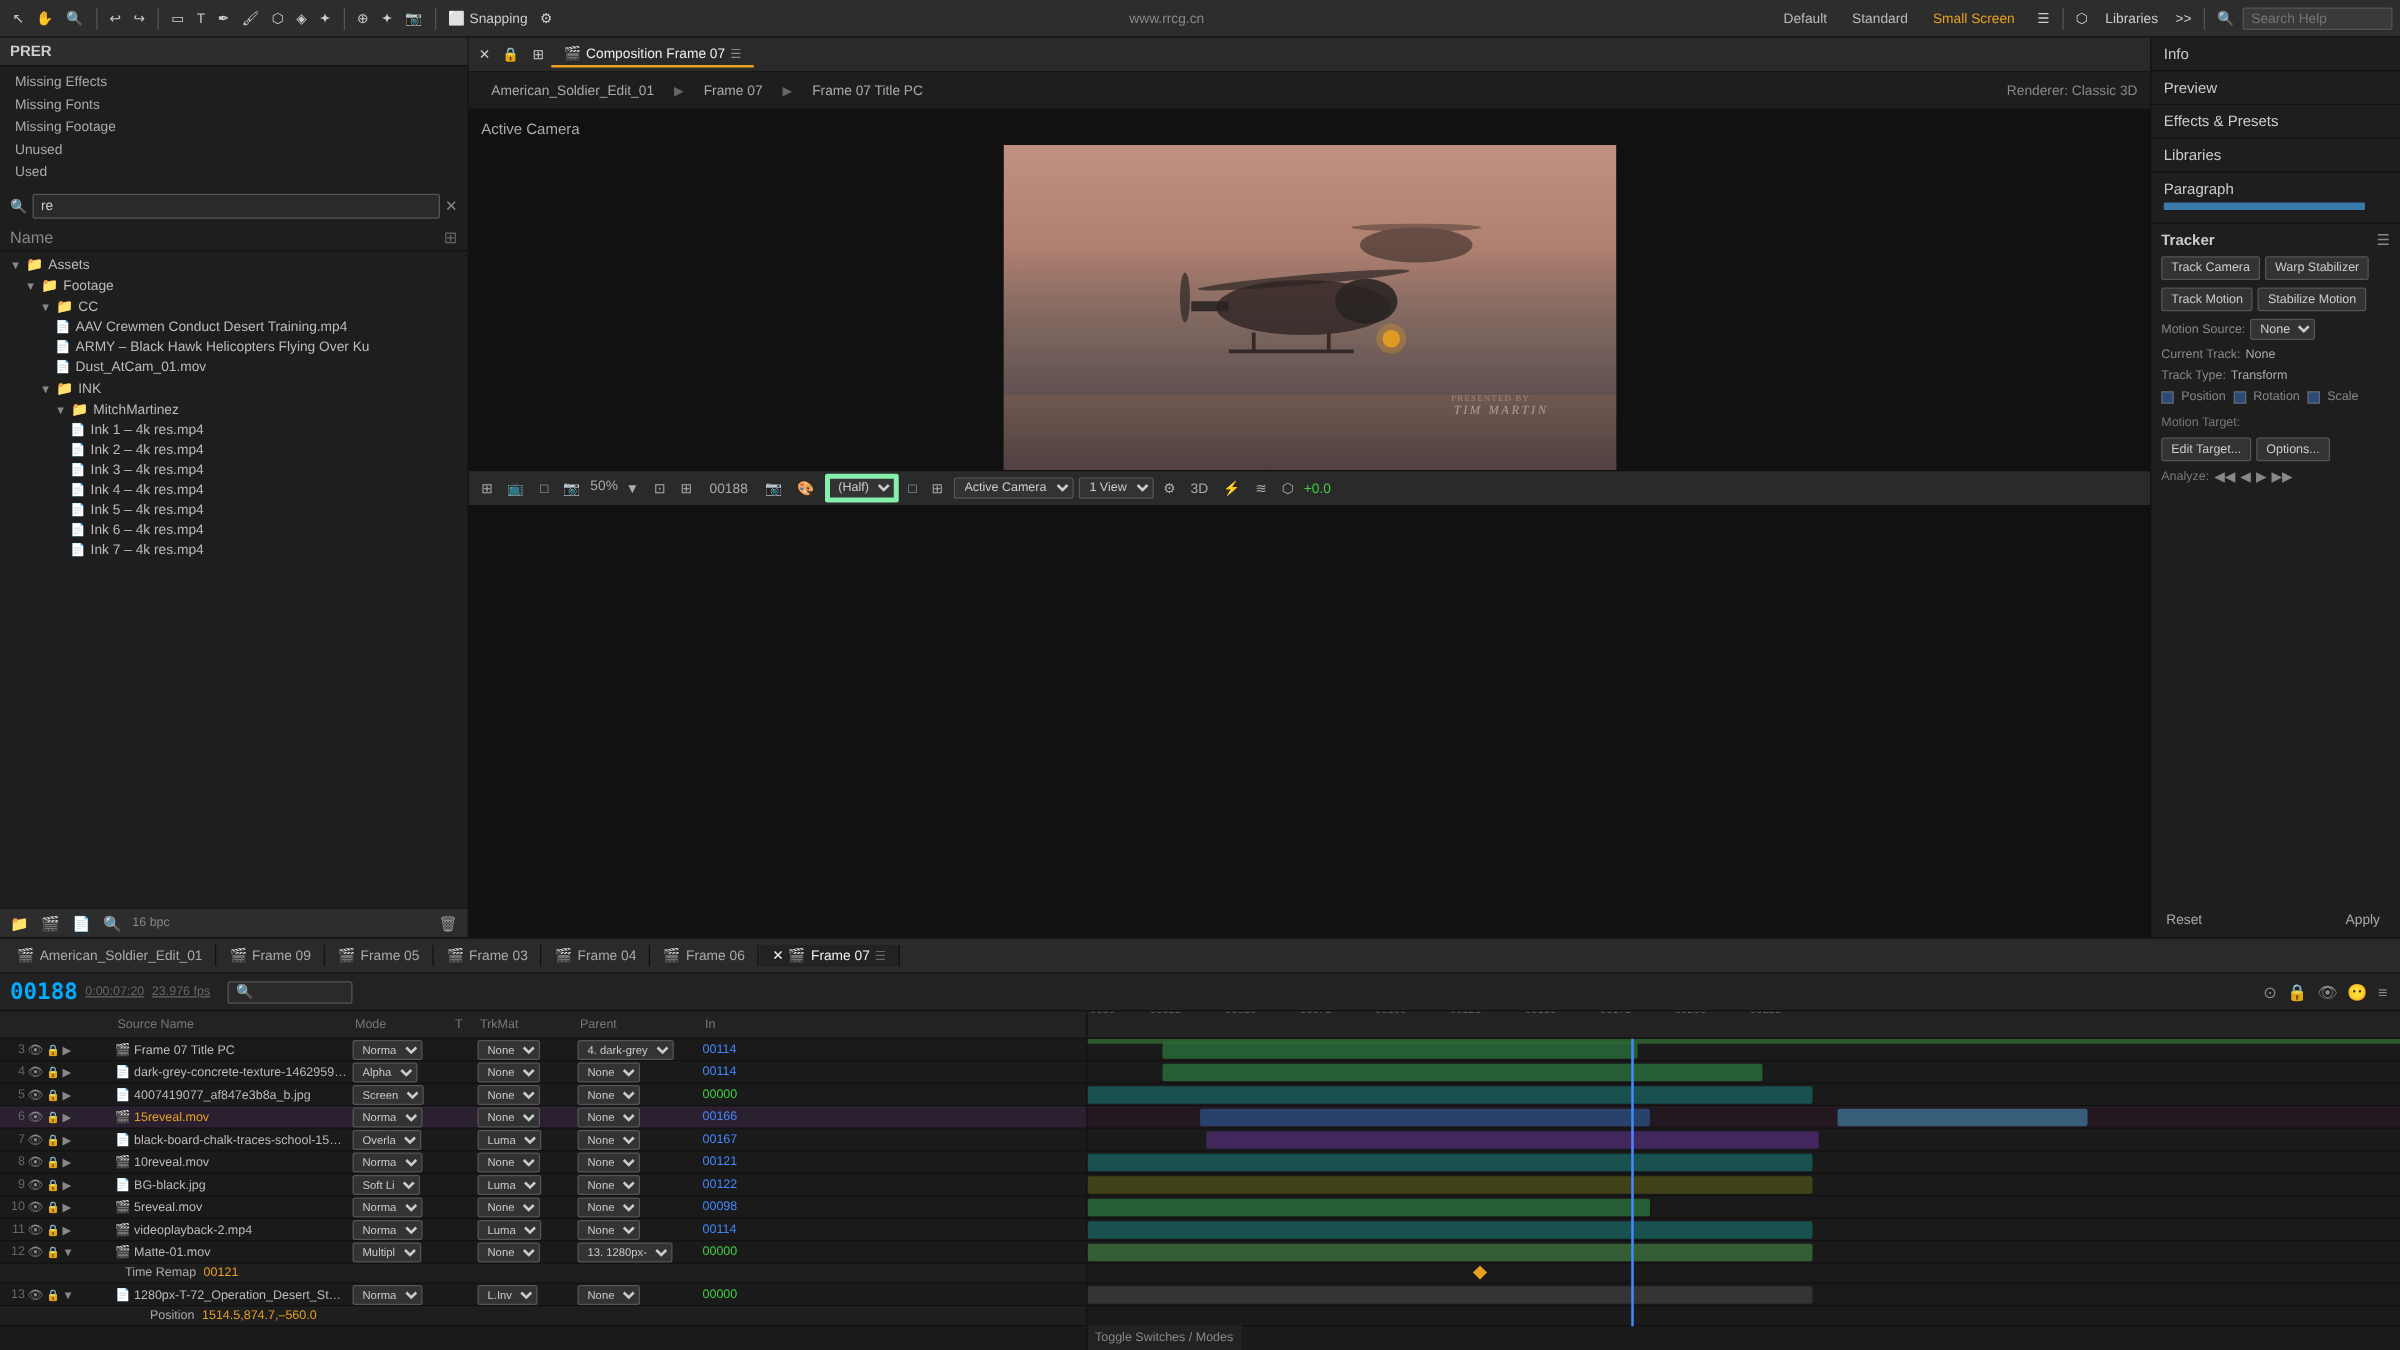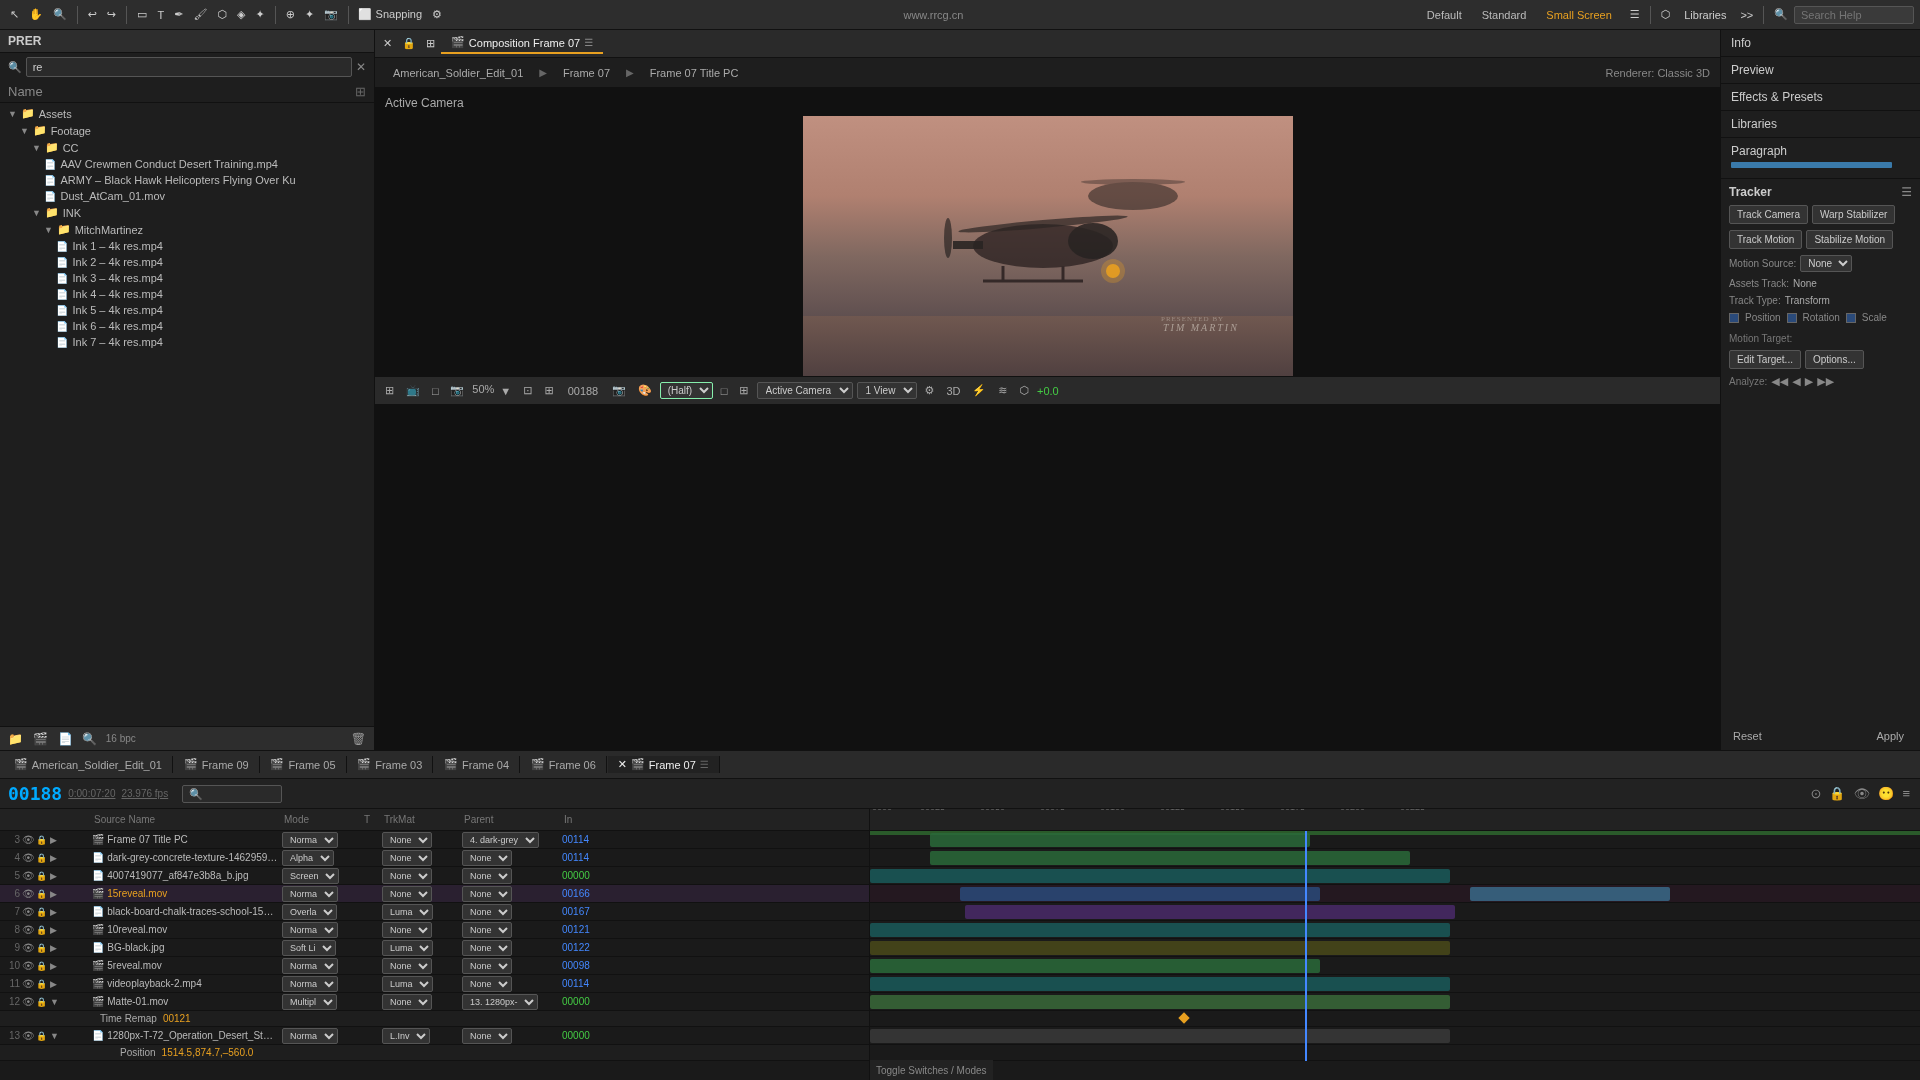--- a/index.html
+++ b/index.html
@@ -294,21 +294,21 @@
       padding: 2px 4px;
     }
     .pctrl-zoom {
       display: flex;
       gap: 2px;
       color: #aaa;
       font-size: 11px;
     }
     .pctrl-select {
       background: #333;
-      border: 1px solid #86efac;
+      border: 4px solid #86efac;
       color: #ccc;
       font-size: 10px;
       padding: 1px 3px;
       border-radius: 2px;
     }
     .pctrl-timecode {
       color: #aaa;
       font-size: 11px;
       margin: 0 6px;
     }
@@ -745,20 +745,27 @@
   <button class="toolbar-btn">🔍</button>
   <input class="search-box-top" type="text" placeholder="Search Help" style="">
 </div>
 
 <div class="main-area">
 
   <div class="left-panel">
     <div class="left-panel-header">
       <span>PRER</span>
     </div>
+    <div class="panel-filter-items">
+      <div class="filter-item">Missing Effects</div>
+      <div class="filter-item">Missing Fonts</div>
+      <div class="filter-item">Missing Footage</div>
+      <div class="filter-item">Unused</div>
+      <div class="filter-item">Used</div>
+    </div>
     <div class="search-row">
       <span style="color:#888;font-size:11px;">🔍</span>
       <input class="search-input" type="text" value="re" placeholder="Search" style="">
       <button class="search-clear">✕</button>
     </div>
     <div class="file-tree-header">
       <span>Name</span>
       <span style="margin-left:auto;color:#666;">⊞</span>
     </div>
     <div class="file-tree">
@@ -983,21 +990,21 @@
         <button class="tracker-btn">Track Motion</button>
         <button class="tracker-btn">Stabilize Motion</button>
       </div>
       <div class="tracker-prop-row">
         <span>Motion Source:</span>
         <select class="select-dropdown">
           <option>None</option>
         </select>
       </div>
       <div class="tracker-prop-row">
-        <span>Assets Track:</span>
+        <span>Current Track:</span>
         <span class="tracker-prop-value">None</span>
       </div>
       <div class="tracker-prop-row">
         <span>Track Type:</span>
         <span class="tracker-prop-value">Transform</span>
       </div>
       <div class="tracker-checkbox-row">
         <div class="tracker-checkbox"></div>
         <span>Position</span>
         <div class="tracker-checkbox"></div>

